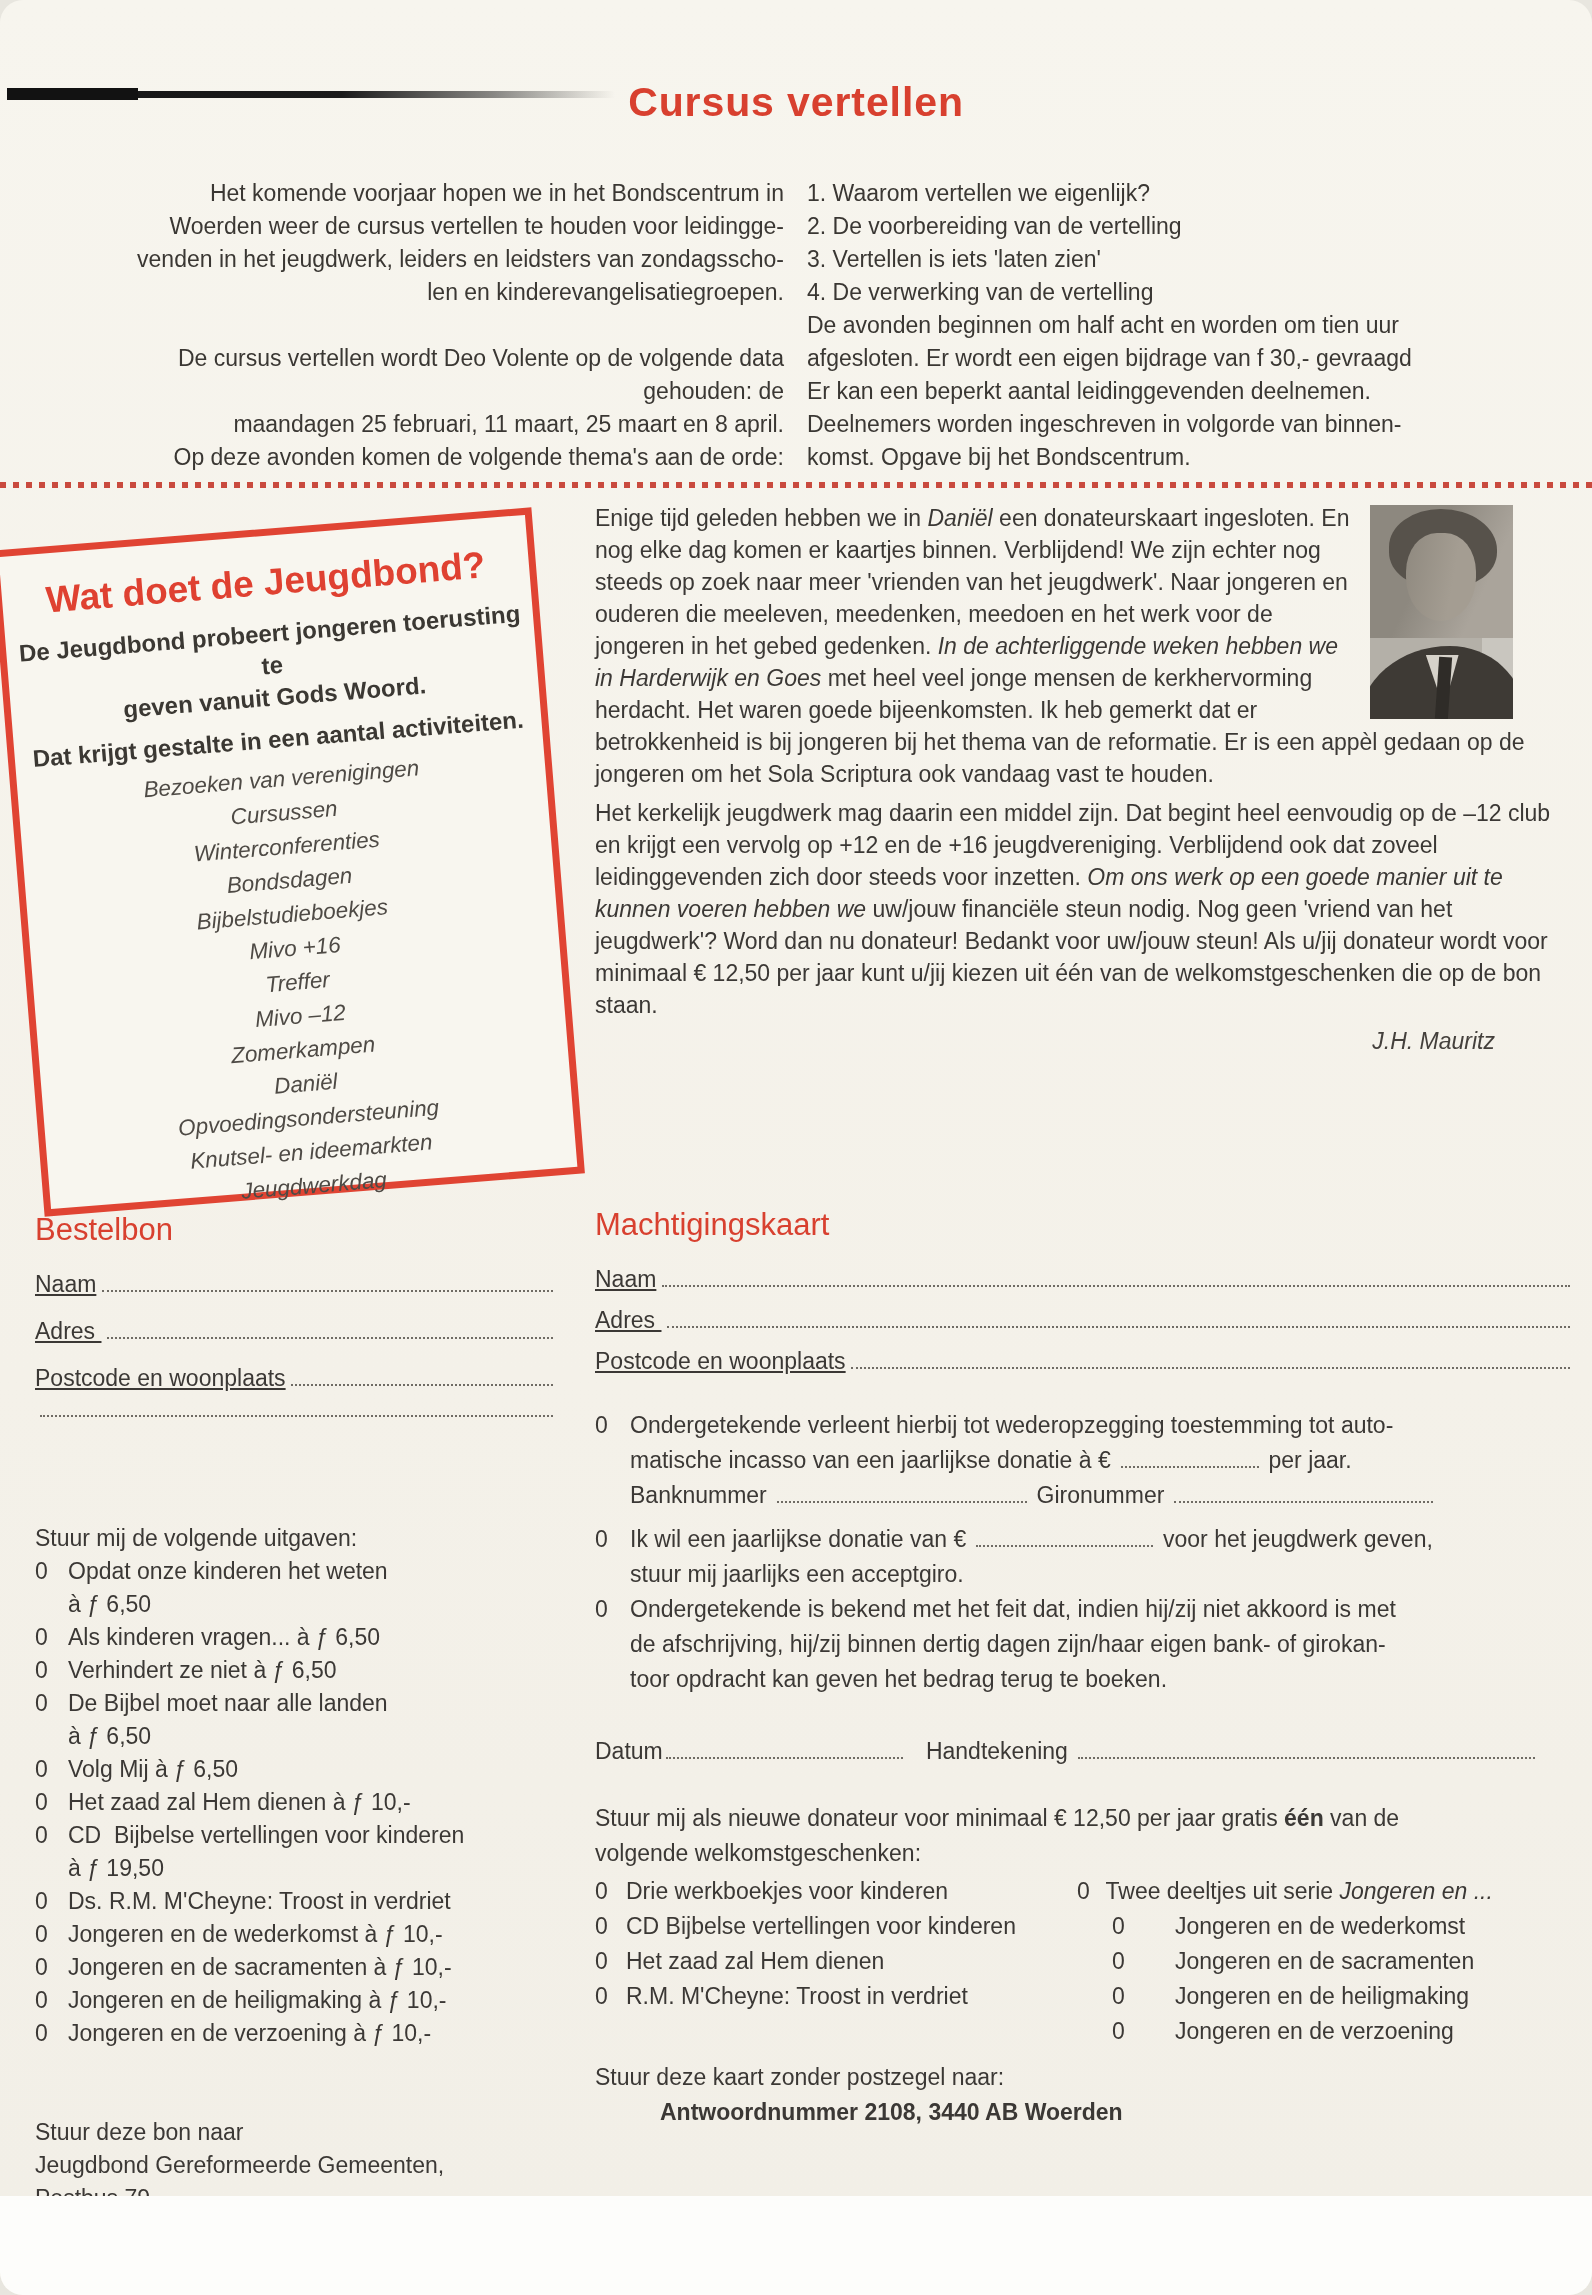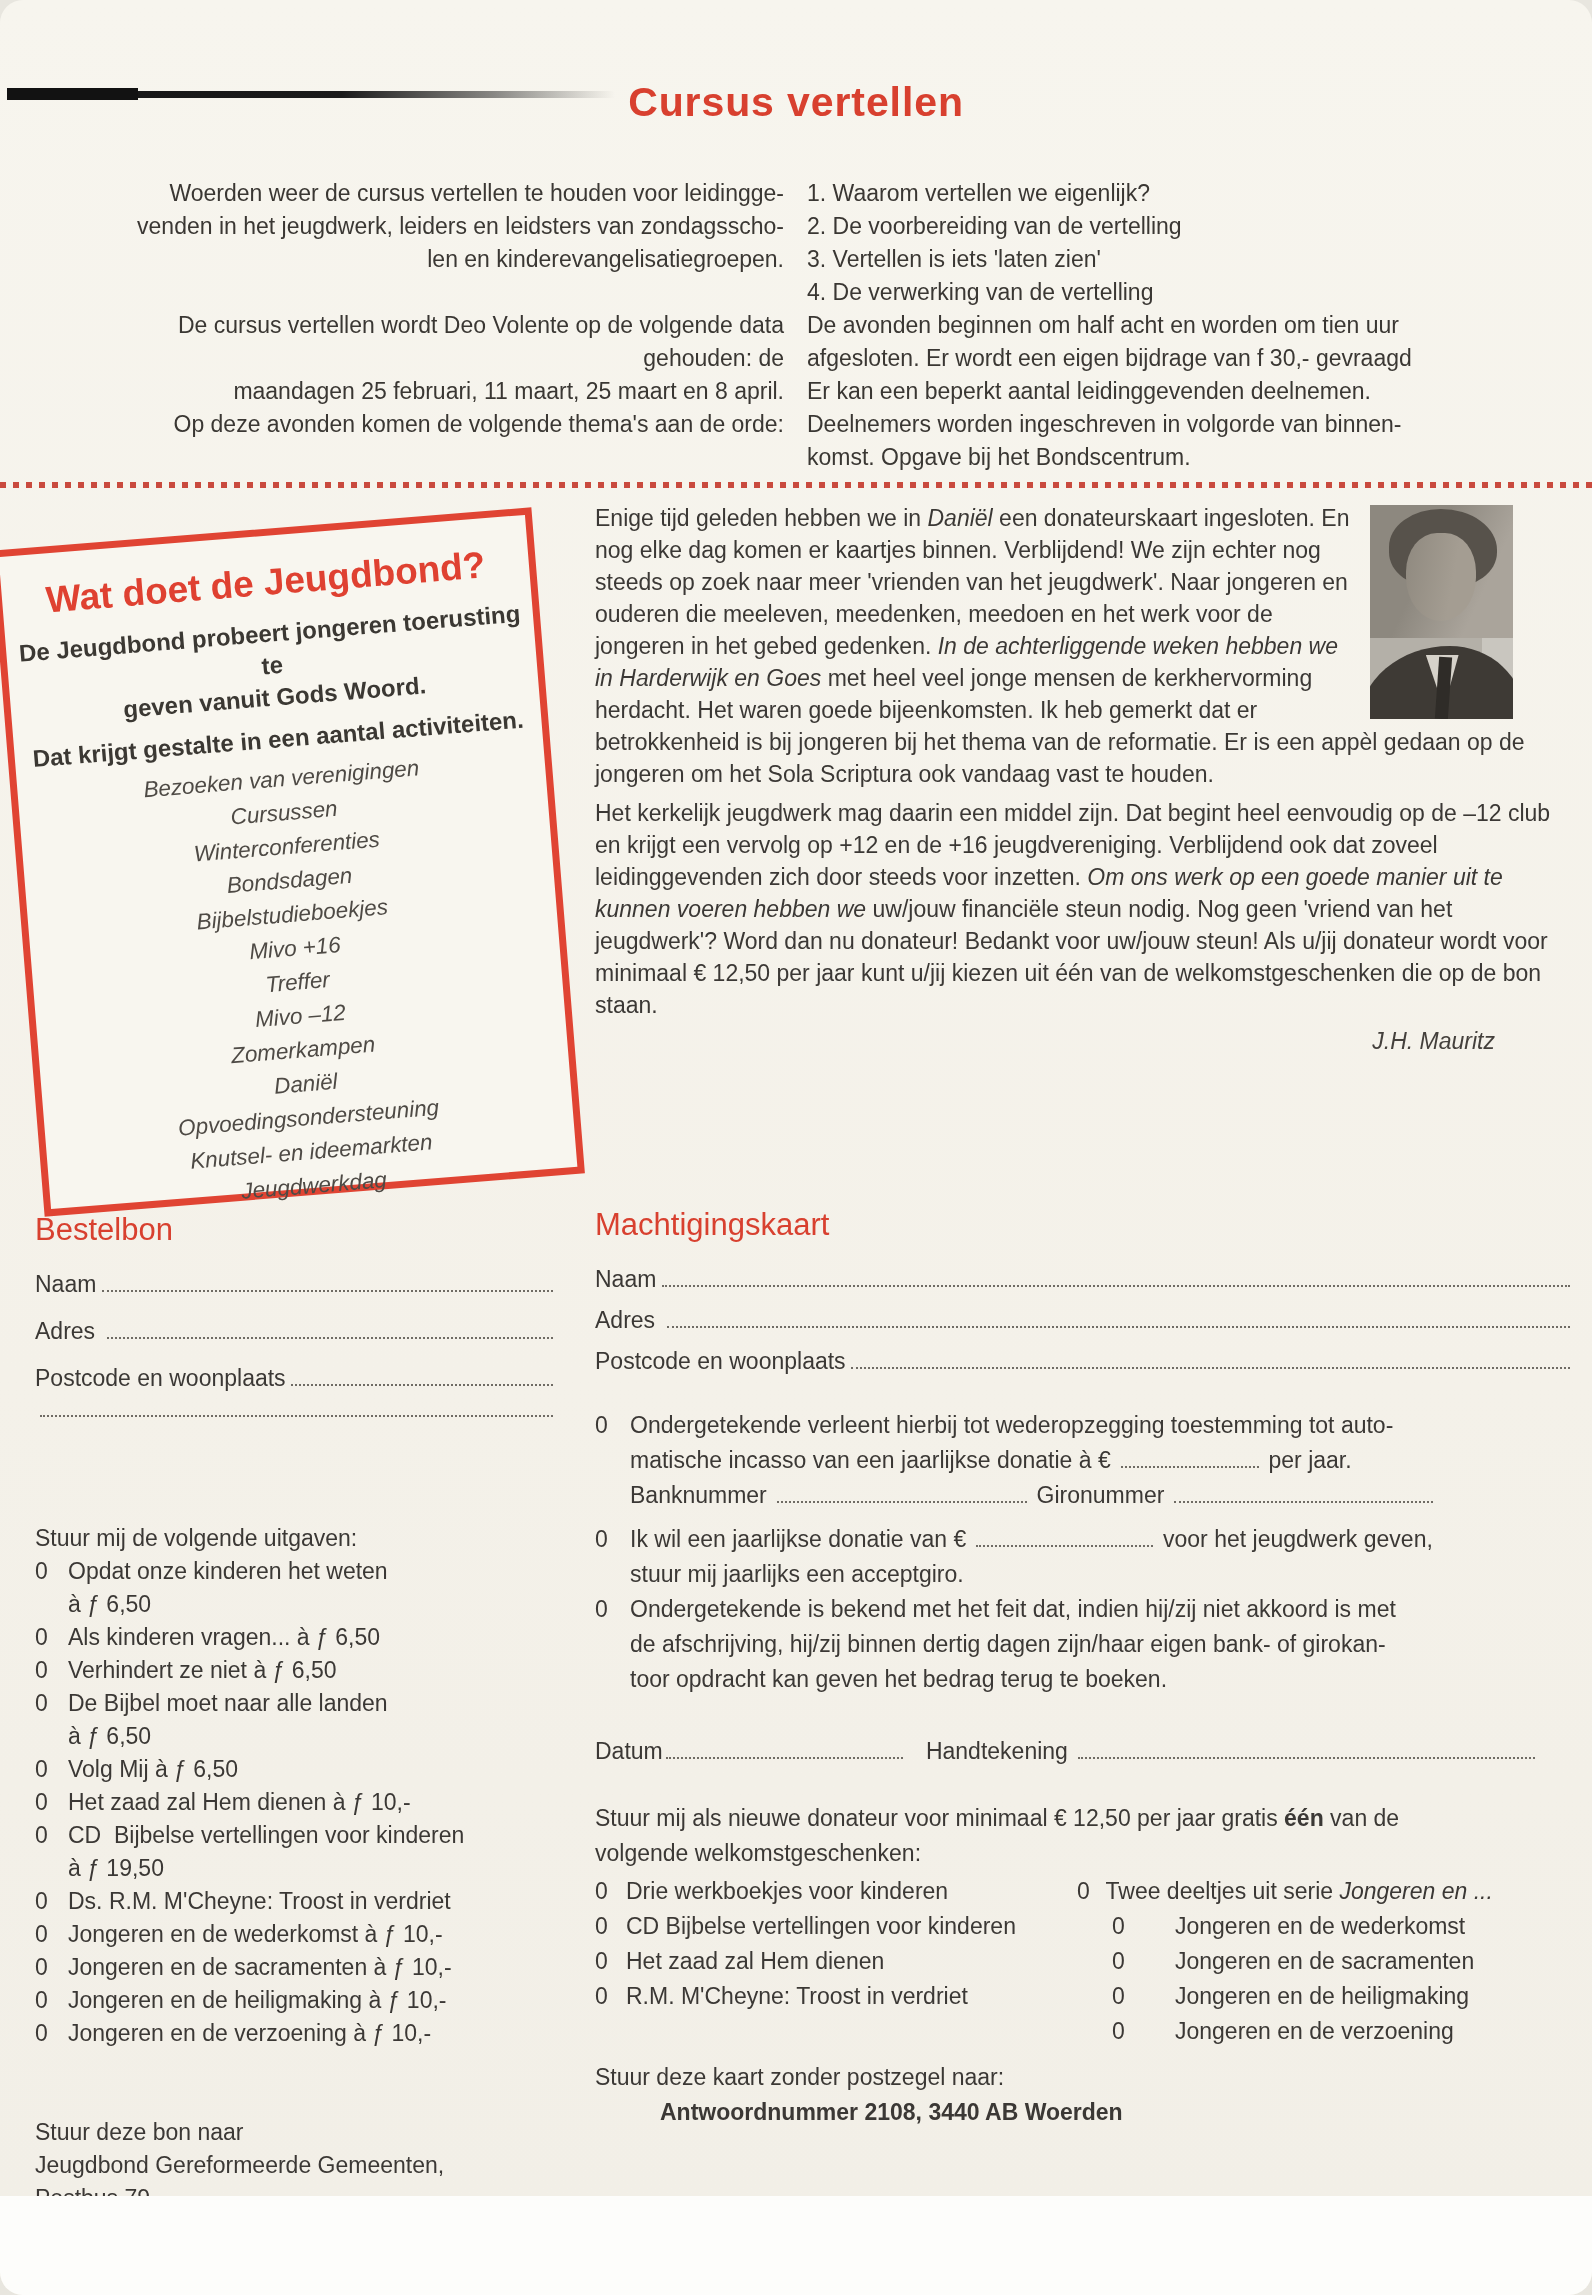--- a/index.html
+++ b/index.html
@@ -52,21 +52,21 @@
 
   
   .formsec h2{margin:0 0 24px;font-size:31px;line-height:1.1;font-weight:normal;color:#d8402f;}
   .bestelbon{position:absolute;left:35px;top:1213px;width:518px;}
   .machtiging{position:absolute;left:595px;top:1208px;width:975px;}
 
   .row{display:flex;align-items:baseline;font-size:23px;color:#3b3835;}
   .row span{white-space:pre;}
   .bestelbon .row{min-height:33px;}
   .machtiging .row{min-height:35px;}
-  .row.field{min-height:47px;}
+  .row.field{min-height:47px;text-decoration:underline;}
   .machtiging .row.field{min-height:41px;}
   .fill{flex:1;height:2.6px;border-bottom:2.6px dotted #6f6b64;margin-left:5.2px;}
   .dots{display:inline-block;height:2.6px;border-bottom:2.6px dotted #6f6b64;margin:0 3.5px;}
   .bullet{flex:0 0 33px;}
   .machtiging .bullet{flex:0 0 35px;}
   .bestelbon .cont{padding-left:33px;}
   .machtiging .cont{padding-left:35px;}
   .row .b,.b{font-weight:bold;}
   .row .em,.em{font-style:italic;}
   .gap{min-height:33px;}
@@ -90,20 +90,21 @@
 </head>
 <body>
 
 <div class="page">
 
   <div class="topbar"></div>
 
   <h1 class="cursus-title">Cursus vertellen</h1>
 
   <div class="tcol col-left-top">
+      <div class="tline">Het komende voorjaar hopen we in het Bondscentrum in</div>
       <div class="tline">Woerden weer de cursus vertellen te houden voor leidingge-</div>
       <div class="tline">venden in het jeugdwerk, leiders en leidsters van zondagsscho-</div>
       <div class="tline">len en kinderevangelisatiegroepen.</div>
       <div class="tline gap"></div>
       <div class="tline">De cursus vertellen wordt Deo Volente op de volgende data</div>
       <div class="tline">gehouden: de</div>
       <div class="tline">maandagen 25 februari, 11 maart, 25 maart en 8 april.</div>
       <div class="tline">Op deze avonden komen de volgende thema's aan de orde:</div>
     </div>
 

